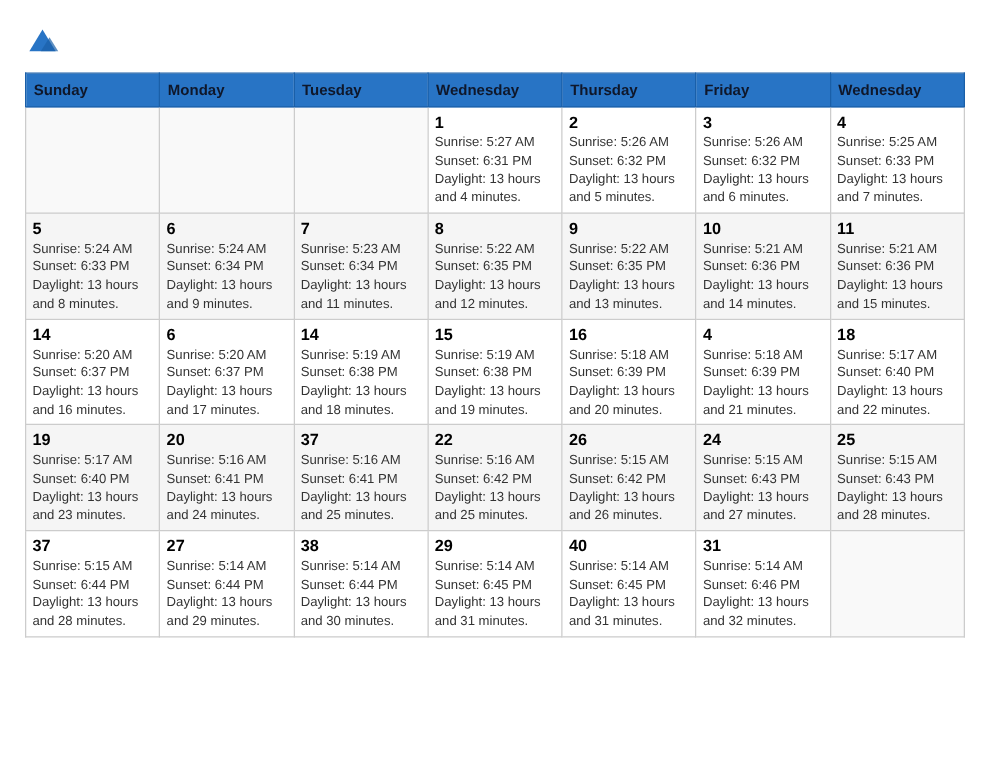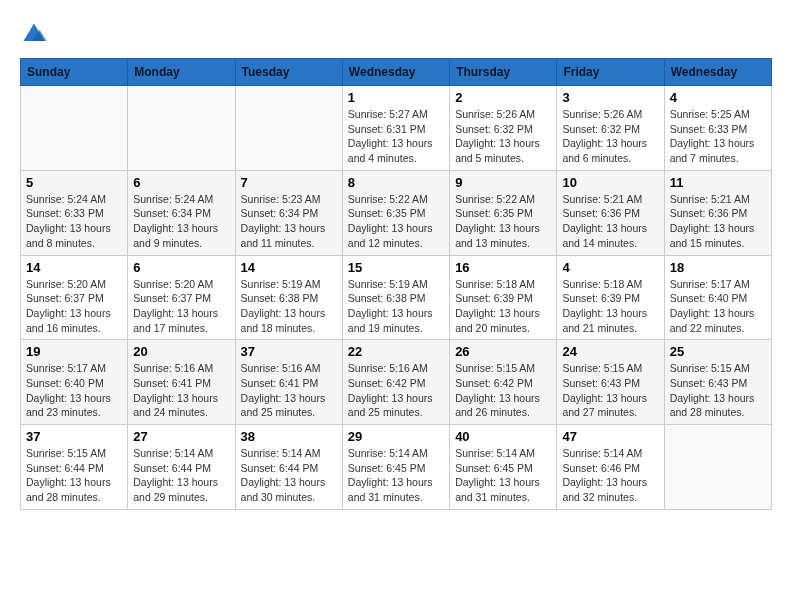--- a/index.html
+++ b/index.html
@@ -311,21 +311,21 @@
           Sunrise: 5:14 AM<br>Sunset: 6:45 PM<br>Daylight: 13 hours and 31 minutes.
         </div>
         </td>
         <td>
           <span class="day-num">40</span>
         <div class="day-info">
           Sunrise: 5:14 AM<br>Sunset: 6:45 PM<br>Daylight: 13 hours and 31 minutes.
         </div>
         </td>
         <td>
-          <span class="day-num">47</span>
+          <span class="day-num">31</span>
         <div class="day-info">
           Sunrise: 5:14 AM<br>Sunset: 6:46 PM<br>Daylight: 13 hours and 32 minutes.
         </div>
         </td>
         <td class="empty-cell"></td>
       </tr>
     </tbody>
 </table>
 
 </body></html>

